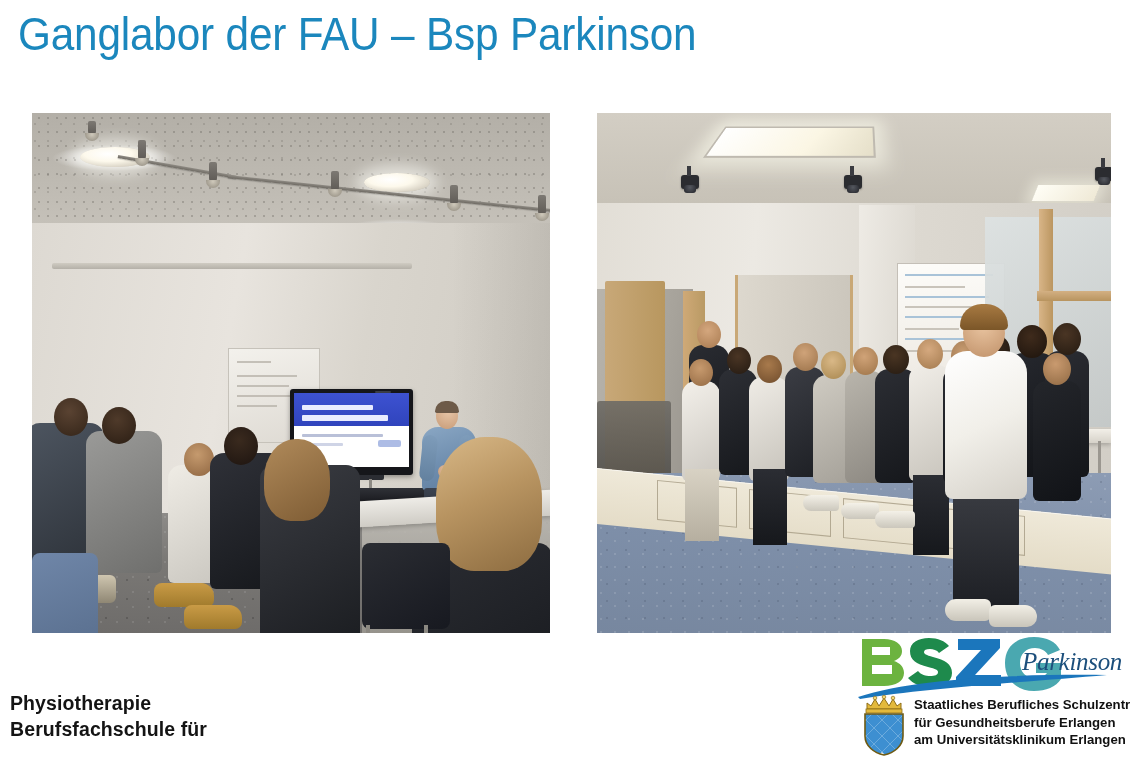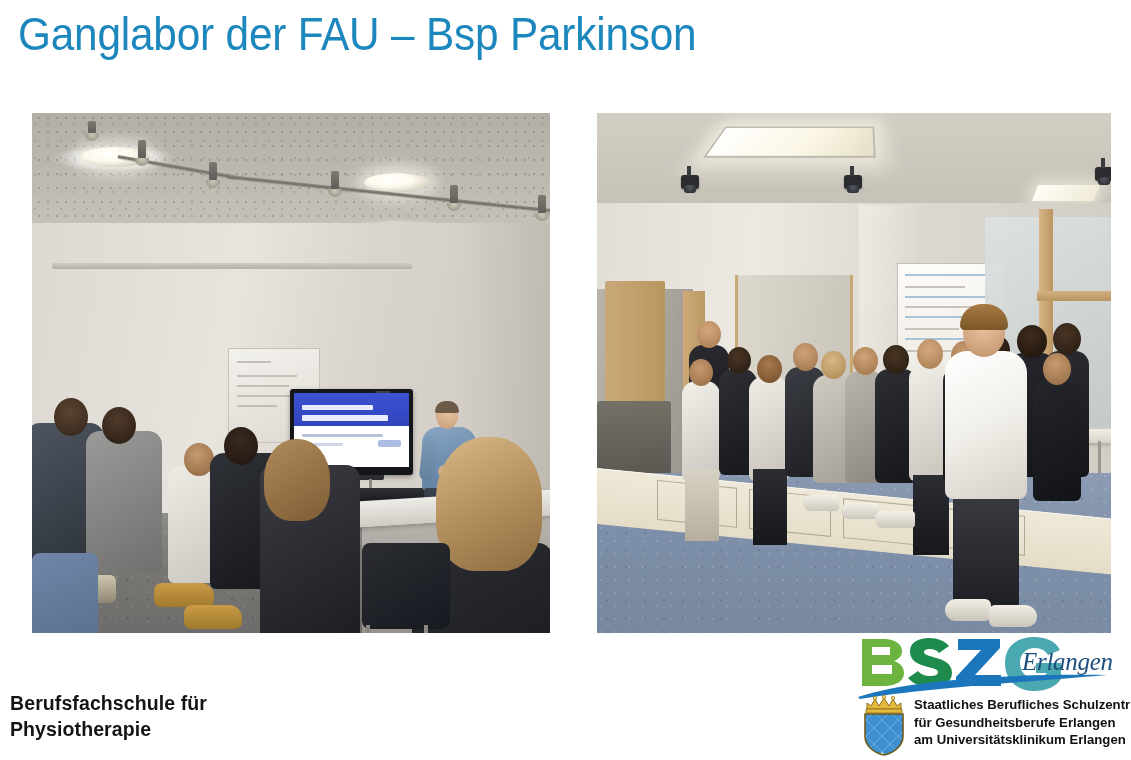--- a/index.html
+++ b/index.html
@@ -554,22 +554,22 @@
 
   <div class="ph-layer person" style="left:436px; top:268px; width:48px; height:120px; background:linear-gradient(150deg,#24262b,#111317);"></div>
   <div class="ph-layer head" style="left:446px; top:240px; width:28px; height:32px; background:radial-gradient(circle at 45% 35%, #c99a6f, #8f6943);"></div>
 
   <div class="ph-layer" style="left:206px; top:382px; width:36px; height:16px; border-radius:8px 4px 4px 8px; background:linear-gradient(#f4f1e8,#cbc7bc);"></div>
   <div class="ph-layer" style="left:244px; top:390px; width:38px; height:16px; border-radius:8px 4px 4px 8px; background:linear-gradient(#f4f1e8,#cbc7bc);"></div>
   <div class="ph-layer" style="left:278px; top:398px; width:40px; height:17px; border-radius:8px 4px 4px 8px; background:linear-gradient(#f4f1e8,#cbc7bc);"></div>
 </div>
 
 <div id="school-caption">
+  <div>Physiotherapie</div>
   <div>Berufsfachschule für</div>
-  <div>Physiotherapie</div>
 </div>
 
 <div id="logo">
 
   <svg id="bszg-wordmark" viewBox="0 0 273 56">
 
     <g>
       <path d="M4 3 h22 c11 0 18 5 18 12 0 5 -3 8 -8 10 6 2 10 6 10 12 0 8 -8 13 -20 13 H4 Z" fill="#6cb33f"></path>
       <rect x="14" y="11" width="18" height="8" fill="#ffffff"></rect>
       <rect x="14" y="29" width="20" height="9" fill="#ffffff"></rect>
@@ -581,21 +581,21 @@
 
     <g>
       <path d="M100 3 h42 v9 l-25 27 h26 v11 h-45 v-9 l25 -27 h-23 Z" fill="#1b76bc"></path>
     </g>
 
     <g>
       <path d="M176 1 c13 0 22 5 26 13 l-12 5 c-2 -4 -7 -7 -13 -7 -9 0 -15 6 -15 15 0 9 6 15 15 15 6 0 10 -2 12 -5 h-11 v-10 h25 v16 c-5 8 -15 12 -27 12 -17 0 -29 -11 -29 -28 0 -17 12 -26 29 -26 Z" fill="#4aa8b0"></path>
     </g>
   </svg>
 
-  <div id="logo-script">Erlangen</div>
+  <div id="logo-script">Parkinson</div>
 
   <svg id="logo-swoosh" viewBox="0 0 250 26">
     <path d="M0 23 C60 3 170 0 249 1 C170 8 65 14 2 25 Z" fill="#1b76bc"></path>
   </svg>
 
   <svg id="logo-crest" viewBox="0 0 48 62">
 
     <g>
       <path d="M7 15 L7 9 L11 12 L15 5 L19 12 L24 4 L29 12 L33 5 L37 12 L41 9 L41 15 Z" fill="#e3b93c" stroke="#8f6f18" stroke-width="1"></path>
       <circle cx="15" cy="4" r="1.8" fill="#f2d877" stroke="#8f6f18" stroke-width=".7"></circle>

